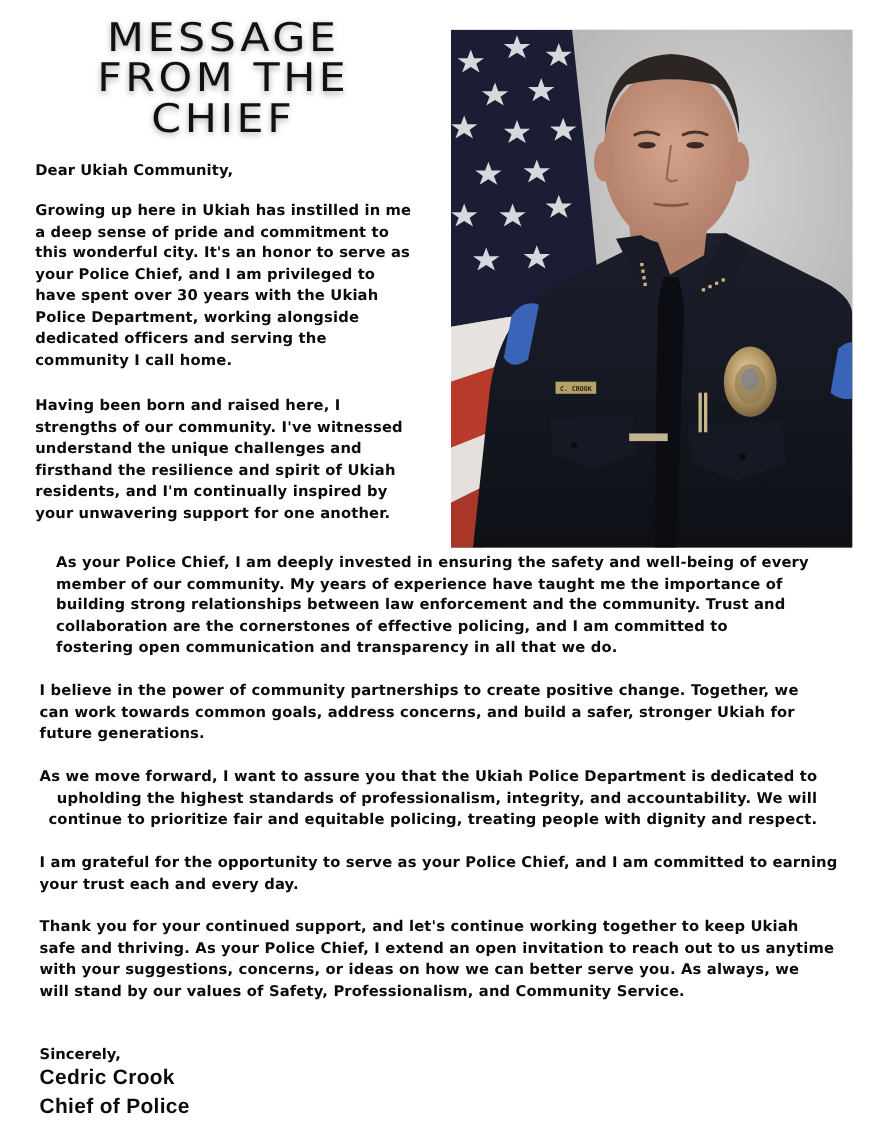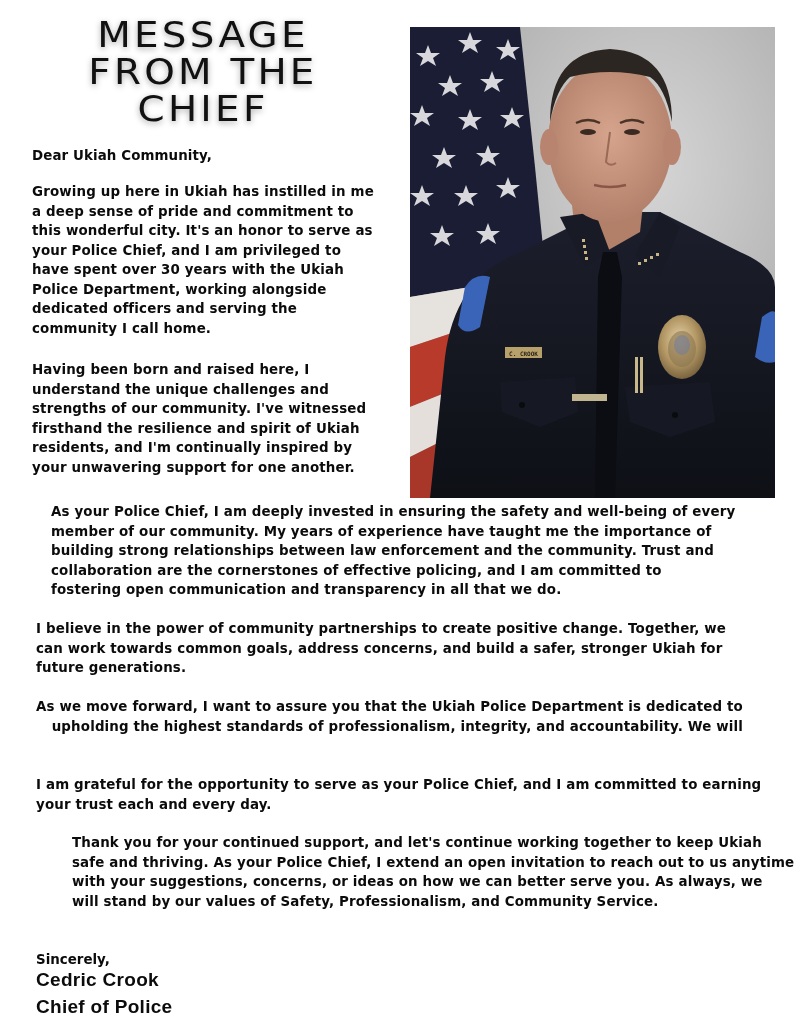--- a/index.html
+++ b/index.html
@@ -50,21 +50,21 @@
       letter-spacing: 0.15px;
       white-space: nowrap;
     }
     .para .ln { display: block; }
     .p1 { left: 32px; top: 182px; }
     .p2 { left: 32px; top: 360px; }
     .p3 { left: 51px; top: 502px; }
     .p4 { left: 36px; top: 619px; }
     .p5 { left: 36px; top: 697px; text-align: right; }
     .p6 { left: 36px; top: 775px; }
-    .p7 { left: 36px; top: 833px; margin-left: 36px; }
+    .p7 { left: 36px; top: 833px; }
 
     .closing {
       position: absolute;
       left: 36px;
       top: 950px;
       font-weight: bold;
       font-size: 13.4px;
       line-height: 19px;
     }
     .sig-name, .sig-title {
@@ -114,22 +114,22 @@
   <span class="ln">this wonderful city. It's an honor to serve as</span>
   <span class="ln">your Police Chief, and I am privileged to</span>
   <span class="ln">have spent over 30 years with the Ukiah</span>
   <span class="ln">Police Department, working alongside</span>
   <span class="ln">dedicated officers and serving the</span>
   <span class="ln">community I call home.</span>
 </div>
 
 <div class="para p2">
   <span class="ln">Having been born and raised here, I</span>
+  <span class="ln">strengths of our community. I've witnessed</span>
   <span class="ln">understand the unique challenges and</span>
-  <span class="ln">strengths of our community. I've witnessed</span>
   <span class="ln">firsthand the resilience and spirit of Ukiah</span>
   <span class="ln">residents, and I'm continually inspired by</span>
   <span class="ln">your unwavering support for one another.</span>
 </div>
 
 <div class="photo">
   <svg width="365" height="471" viewBox="0 0 365 471" xmlns="http://www.w3.org/2000/svg">
 
     <defs>
       <radialGradient id="bg" cx="0.65" cy="0.3" r="0.8">
@@ -247,20 +247,21 @@
 
 <div class="para p4">
   <span class="ln">I believe in the power of community partnerships to create positive change. Together, we</span>
   <span class="ln">can work towards common goals, address concerns, and build a safer, stronger Ukiah for</span>
   <span class="ln">future generations.</span>
 </div>
 
 <div class="para p5">
   <span class="ln">As we move forward, I want to assure you that the Ukiah Police Department is dedicated to</span>
   <span class="ln">upholding the highest standards of professionalism, integrity, and accountability. We will</span>
+  <span class="ln">continue to prioritize fair and equitable policing, treating people with dignity and respect.</span>
 </div>
 
 <div class="para p6">
   <span class="ln">I am grateful for the opportunity to serve as your Police Chief, and I am committed to earning</span>
   <span class="ln">your trust each and every day.</span>
 </div>
 
 <div class="para p7">
   <span class="ln">Thank you for your continued support, and let's continue working together to keep Ukiah</span>
   <span class="ln">safe and thriving. As your Police Chief, I extend an open invitation to reach out to us anytime</span>

